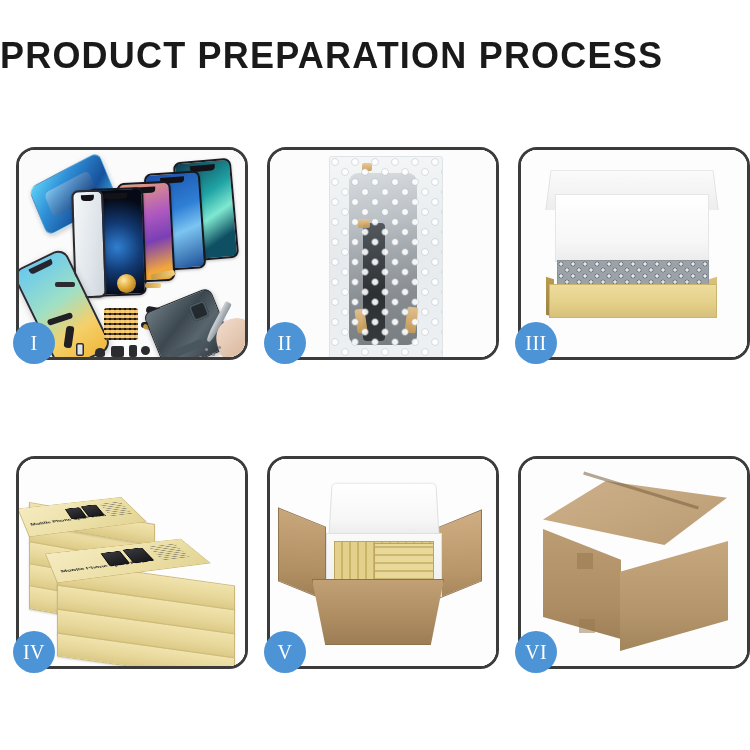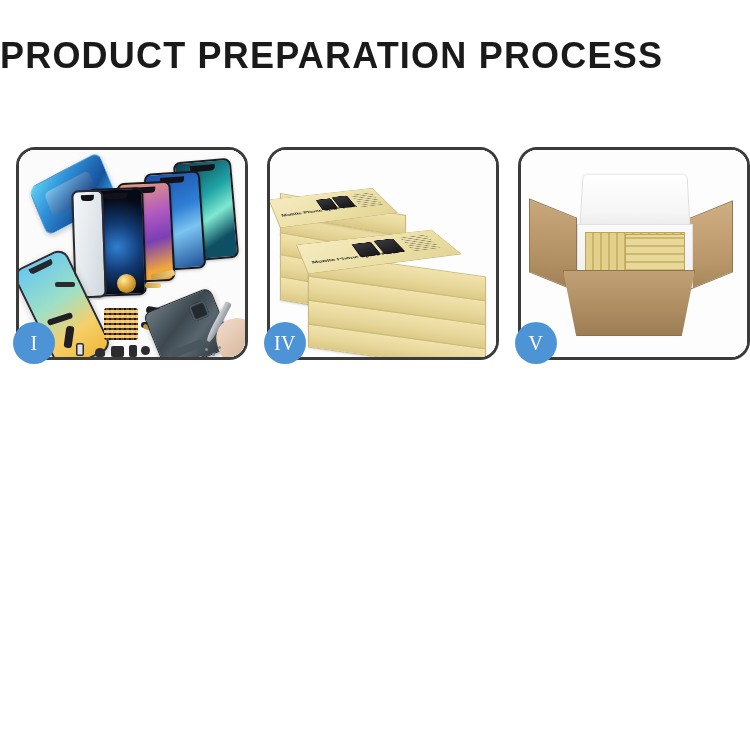--- a/index.html
+++ b/index.html
@@ -441,21 +441,48 @@
       <div class="hand"></div>
 
       <div class="screw" style="left:186px; top:198px;"></div>
       <div class="screw" style="left:193px; top:203px;"></div>
       <div class="screw" style="left:180px; top:206px;"></div>
       <div class="screw" style="left:199px; top:196px;"></div>
     </div>
     <div class="badge">I</div>
   </div>
 
-
+  <div class="panel">
+    <div class="panel-clip">
+      <div class="p2-bg"></div>
+      <div class="bubble-bag">
+        <div class="inner-part"></div>
+        <div class="inner-dark"></div>
+        <div class="tape" style="left:32px; top:6px; width:10px; height:8px;"></div>
+        <div class="tape" style="left:28px; top:62px; width:12px; height:9px;"></div>
+        <div class="tape" style="left:26px; top:152px; width:10px; height:24px; transform:rotate(-8deg);"></div>
+        <div class="tape" style="left:76px; top:150px; width:11px; height:26px; transform:rotate(7deg);"></div>
+        <div class="bubbles"></div>
+      </div>
+    </div>
+    <div class="badge">II</div>
+  </div>
+
+  <div class="panel">
+    <div class="panel-clip">
+      <div class="p3-bg"></div>
+      <div class="box3-lid"></div>
+      <div class="box3-foam"></div>
+      <div class="box3-bubble"></div>
+      <div class="box3-side-l"></div>
+      <div class="box3-side-r"></div>
+      <div class="box3-front"></div>
+    </div>
+    <div class="badge">III</div>
+  </div>
 
   <div class="panel">
     <div class="panel-clip">
       <div class="p4-bg"></div>
       <div class="stack">
 
         <div class="sbox" style="left:6px;  top:60px;  width:110px; height:22px; transform:skewY(10deg);"></div>
         <div class="sbox" style="left:6px;  top:82px;  width:110px; height:22px; transform:skewY(10deg);"></div>
         <div class="sbox" style="left:6px;  top:104px; width:110px; height:22px; transform:skewY(10deg);"></div>
         <div class="sbox" style="left:6px;  top:126px; width:110px; height:22px; transform:skewY(10deg);"></div>
@@ -492,14 +519,26 @@
       <div class="flap-r"></div>
       <div class="foam-lid"></div>
       <div class="foam-box"></div>
       <div class="ybars"></div>
       <div class="ybars2"></div>
       <div class="carton-body"></div>
     </div>
     <div class="badge">V</div>
   </div>
 
+  <div class="panel">
+    <div class="panel-clip">
+      <div class="p6-bg"></div>
+      <div class="c6-top"></div>
+      <div class="c6-left"></div>
+      <div class="c6-right"></div>
+      <div class="c6-seam"></div>
+      <div class="c6-tapeA"></div>
+      <div class="c6-tapeB"></div>
+    </div>
+    <div class="badge">VI</div>
+  </div>
 
 </div>
 
 </body></html>

